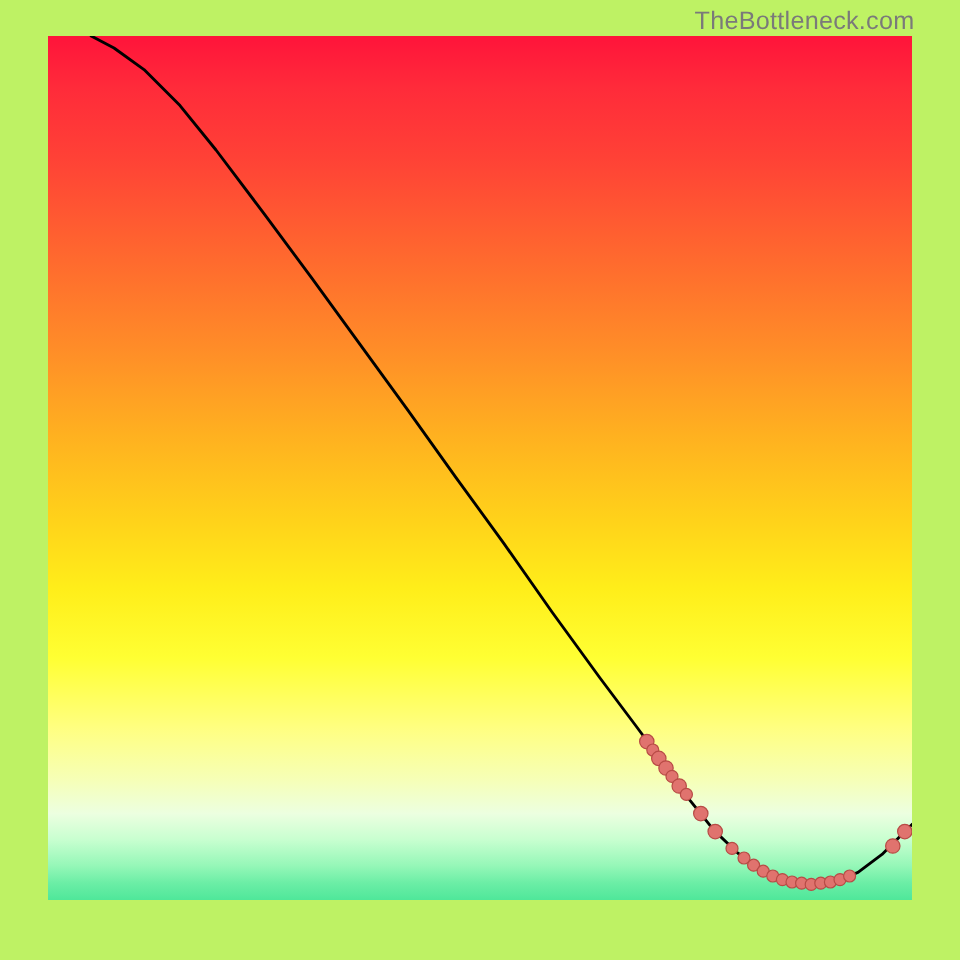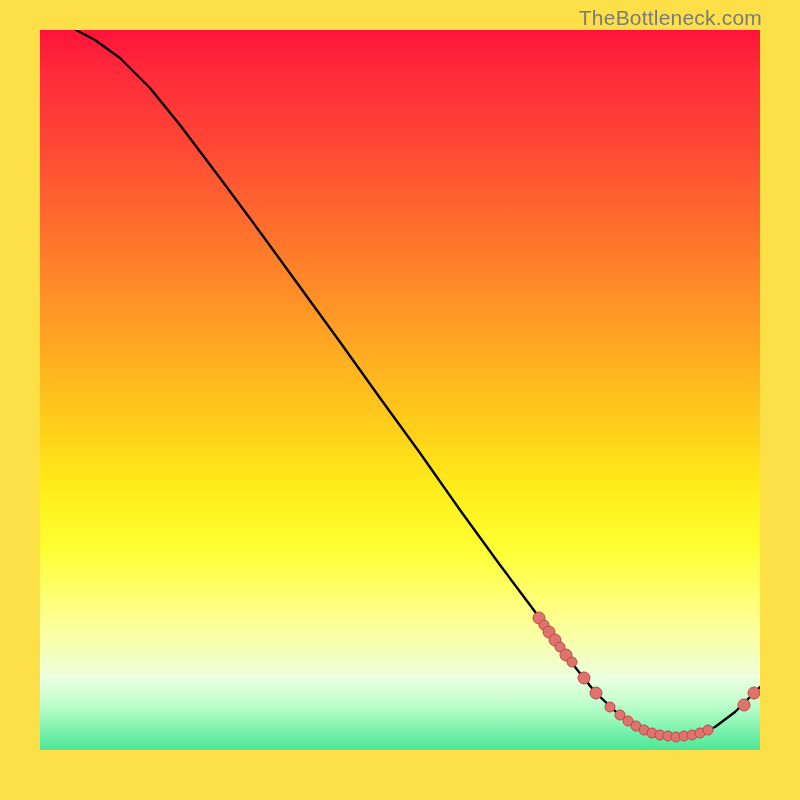--- a/index.html
+++ b/index.html
@@ -8,21 +8,21 @@
     width: 800px;
     height: 800px;
     background: #000;
     font-family: Arial, Helvetica, sans-serif;
     overflow: hidden;
   }
   .stage {
     position: relative;
     width: 800px;
     height: 800px;
-    background: #fde047;
+    background: #bef264;
   }
   .plot {
     position: absolute;
     left: 40px;
     top: 30px;
     width: 720px;
     height: 720px;
     
     background: linear-gradient(
       to bottom,

